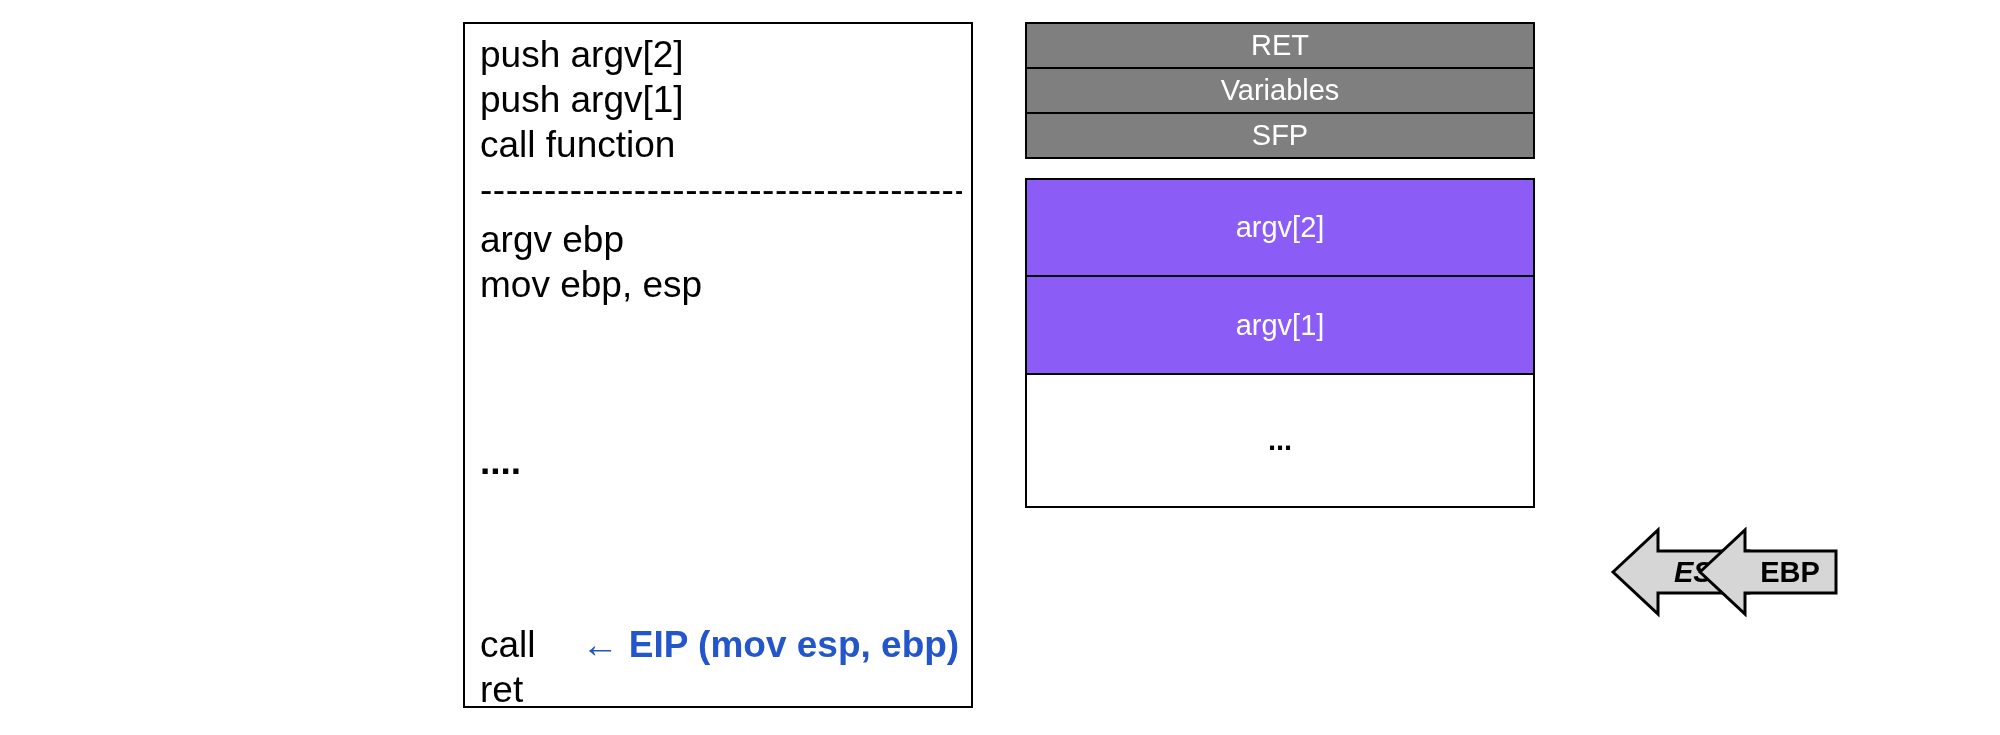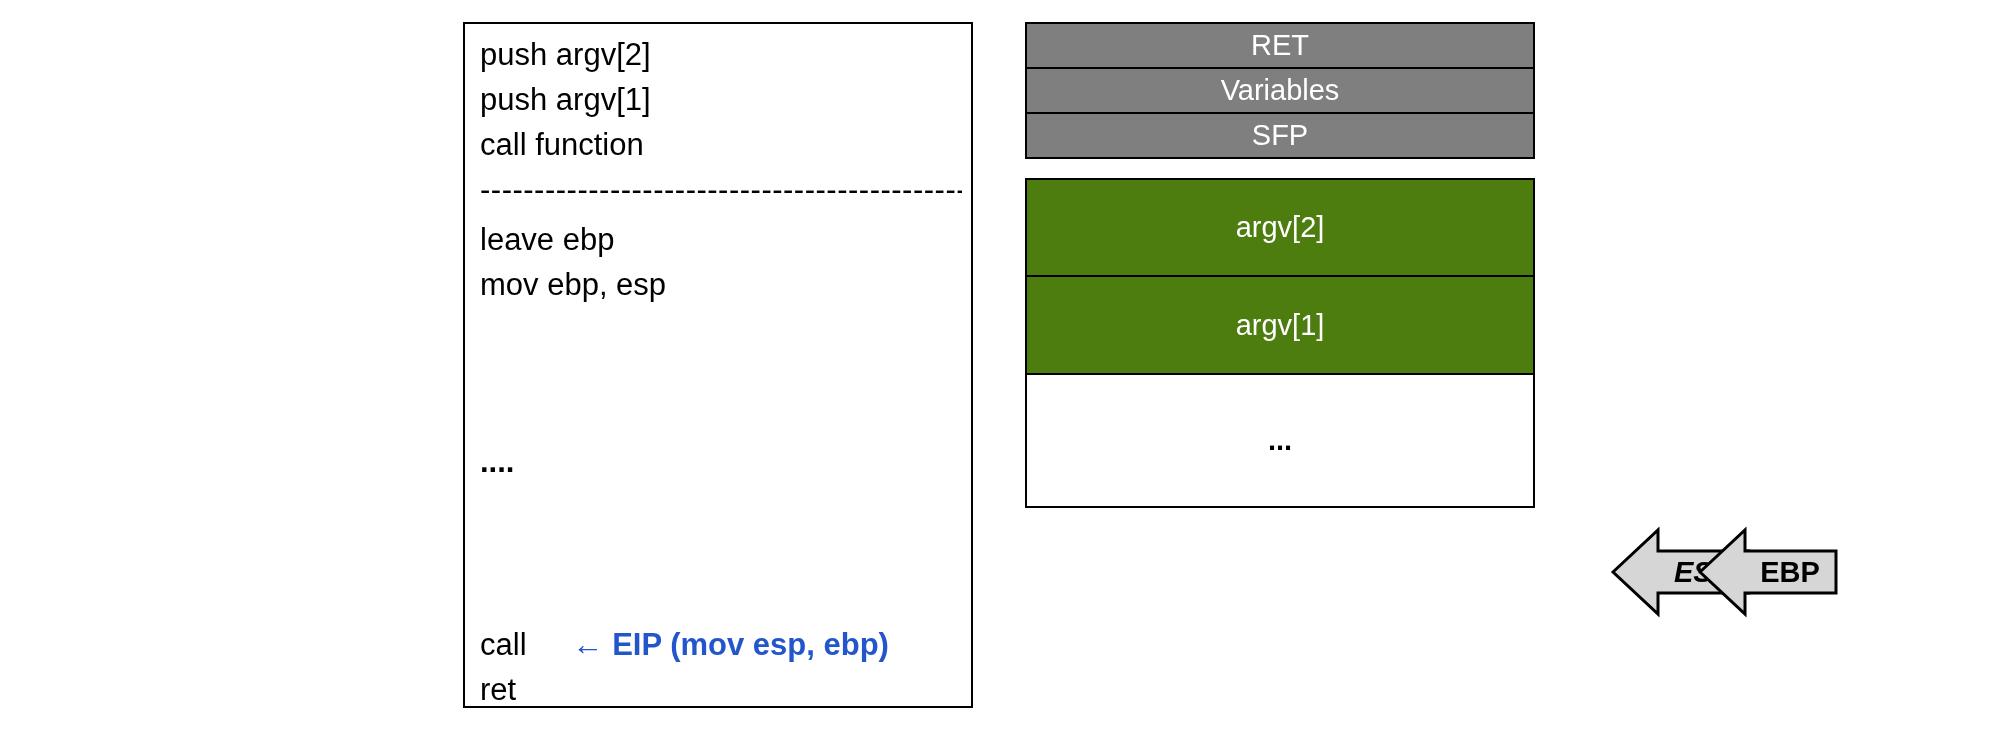--- a/index.html
+++ b/index.html
@@ -16,21 +16,21 @@
   .code-panel {
     position: absolute;
     left: 463px;
     top: 22px;
     width: 510px;
     height: 686px;
     border: 2px solid #000000;
     box-sizing: border-box;
     background: #ffffff;
     color: #000000;
-    font-size: 31px;
+    font-size: 37px;
     line-height: 45px;
   }
   .code-block { position: absolute; left: 15px; right: 8px; white-space: nowrap; }
   .code-block-top { top: 8px; }
   .dashed-separator {
     position: absolute;
     left: 15px;
     top: 143px;
     width: 482px;
     height: 45px;
@@ -60,21 +60,21 @@
     border: 2px solid #000000;
     display: flex;
     align-items: center;
     justify-content: center;
     color: #ffffff;
     font-size: 29px;
     margin-top: -2px;
   }
   .stack-row:first-child { margin-top: 0; }
   .row-gray  { background: #7f7f7f; height: 47px; }
-  .row-green { background: #4d7c0f; }
+  .row-green { background: #8b5cf6; }
   .row-red   { background: #b63431; }
   .row-blue  { background: #4472c4; }
   .row-white { background: #ffffff; color: #000000; font-weight: 700; }
   .h-99  { height: 99px; }
   .h-100 { height: 100px; }
   .h-98  { height: 98px; }
   .h-102 { height: 102px; }
   .h-135 { height: 135px; }
   .stack-gap { height: 21px; background: #ffffff; }
 
@@ -110,21 +110,21 @@
   <div class="code-panel">
     <div class="code-block code-block-top">
       <div class="code-line">push argv[2]</div>
       <div class="code-line">push argv[1]</div>
       <div class="code-line">call function</div>
     </div>
 
     <div class="dashed-separator">----------------------------------------------</div>
 
     <div class="code-block code-block-mid">
-      <div class="code-line">leave ebp</div>
+      <div class="code-line">argv ebp</div>
       <div class="code-line">mov ebp, esp</div>
     </div>
 
     <div class="code-dots">....</div>
 
     <div class="code-block code-block-bottom">
       <div class="code-line">
         <span>call</span><span class="eip-annotation">← EIP (mov esp, ebp)</span>
       </div>
       <div class="code-line">ret</div>

